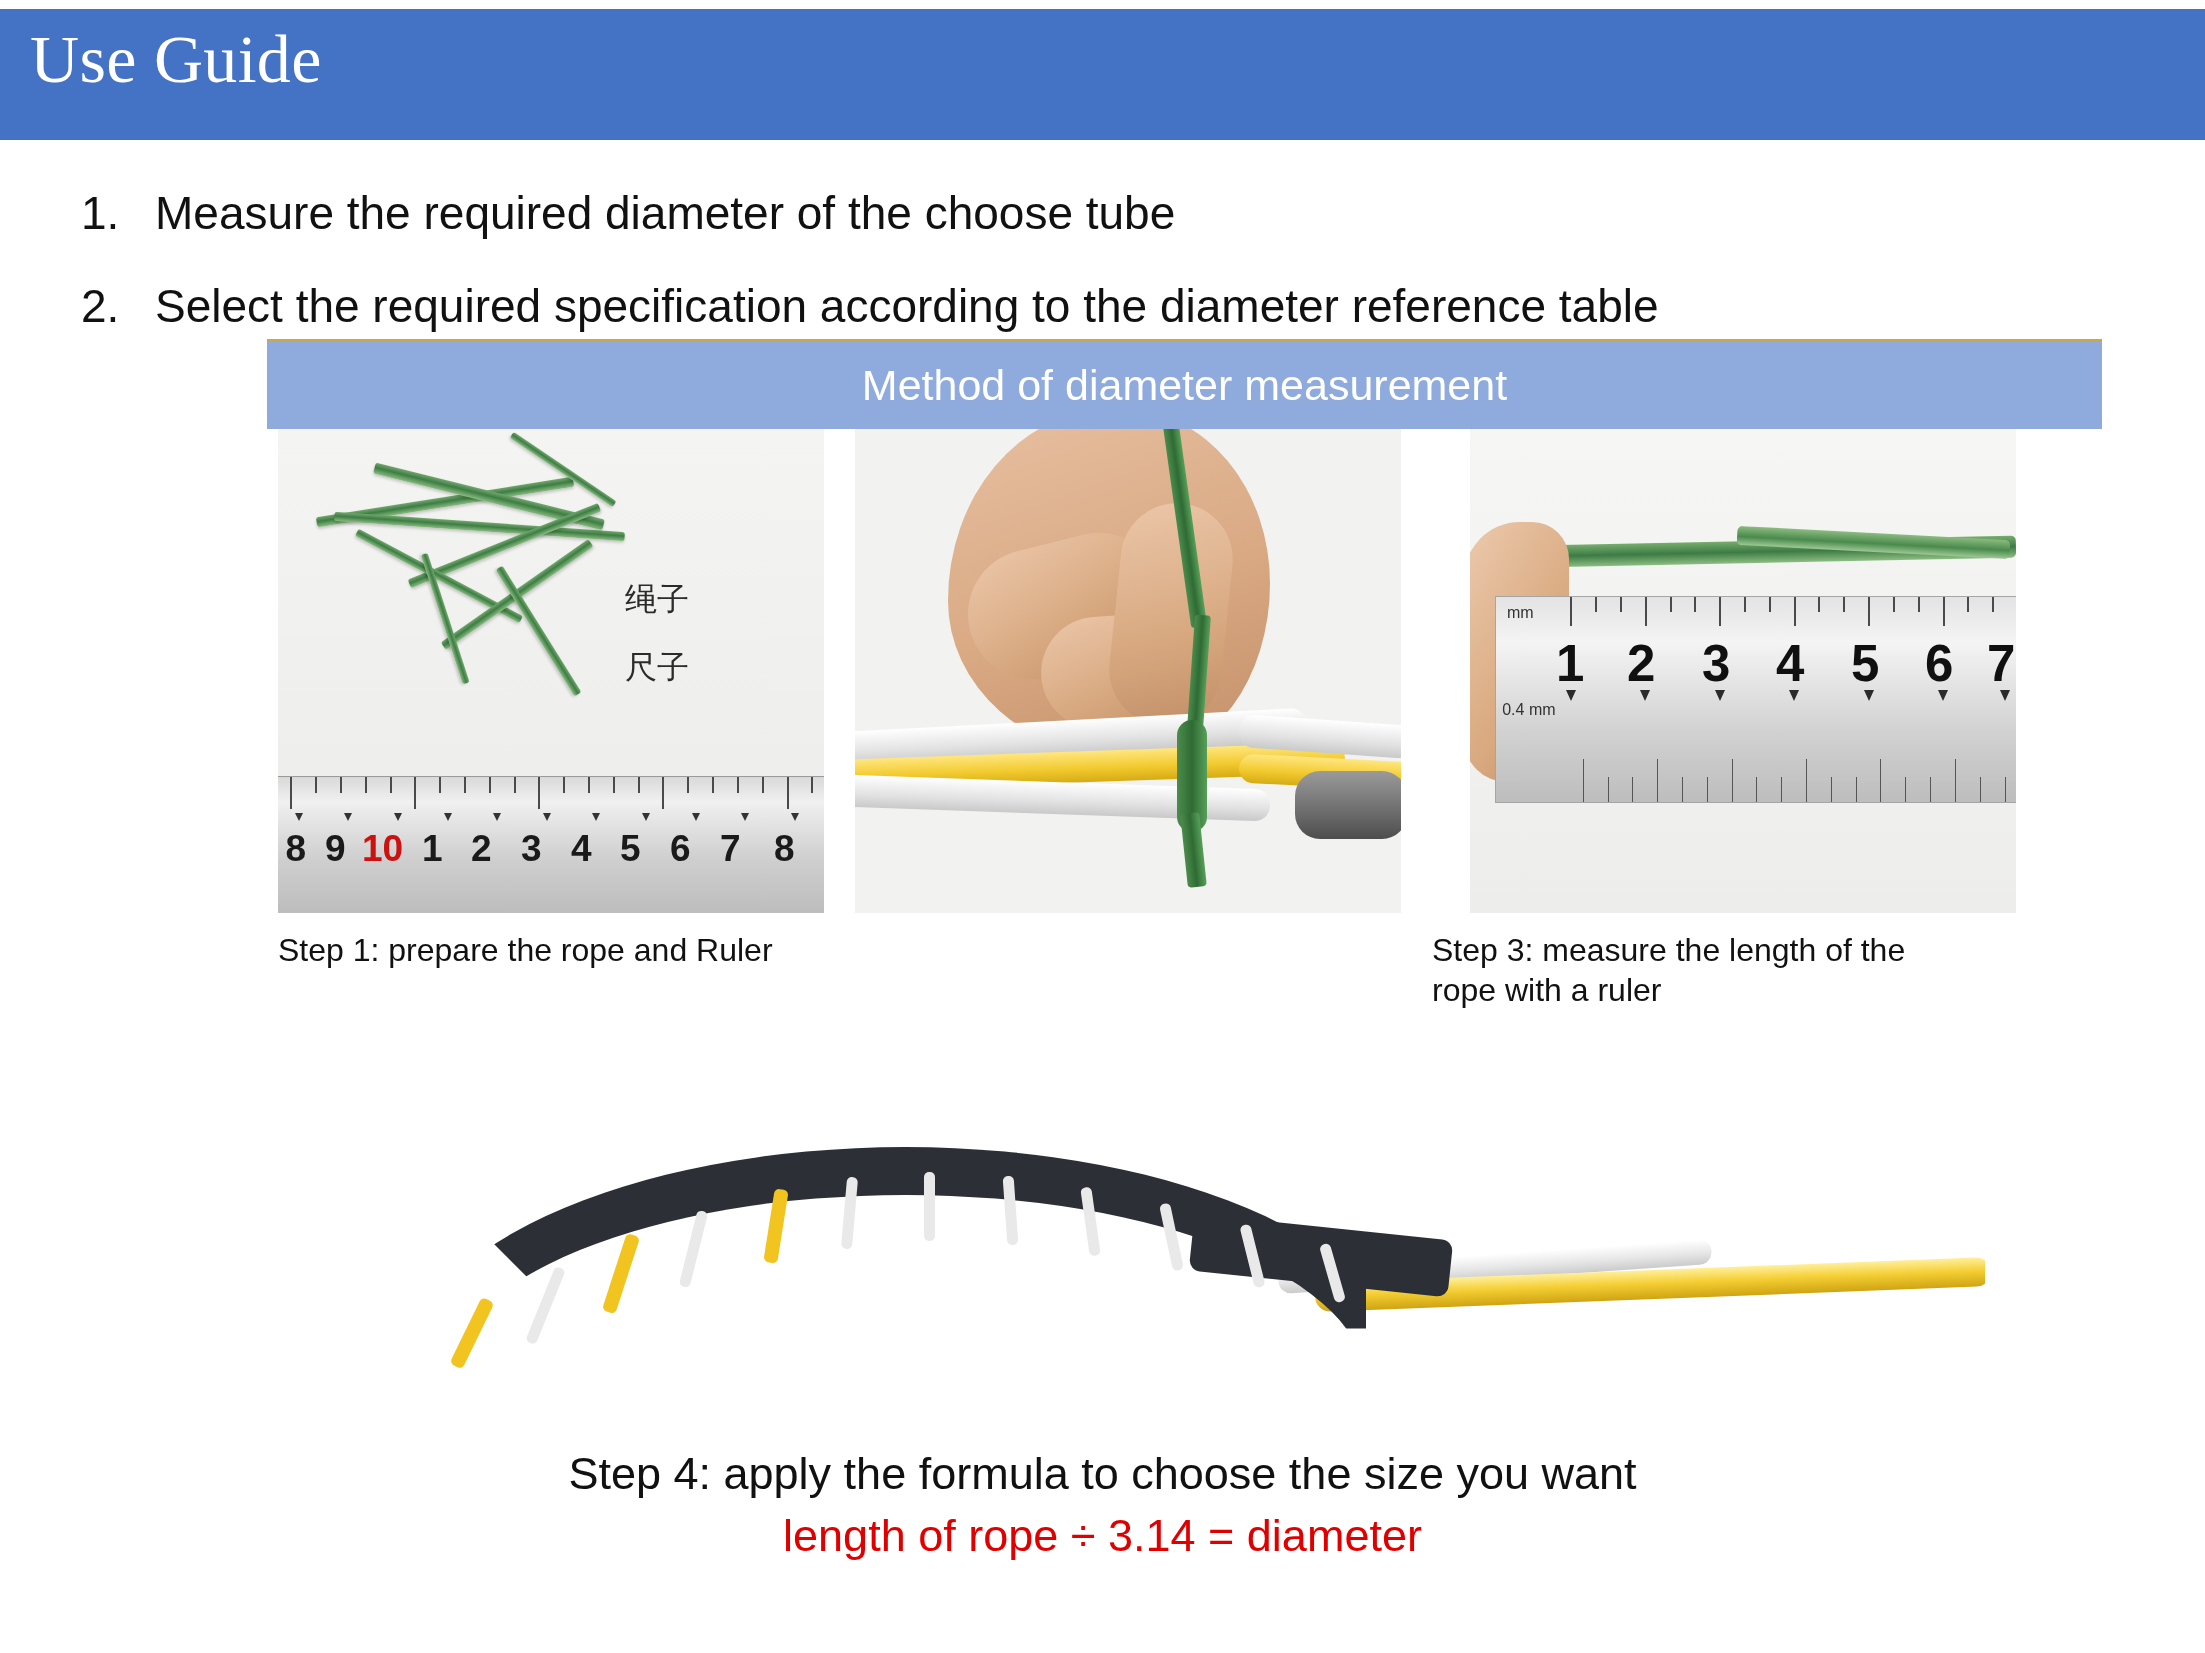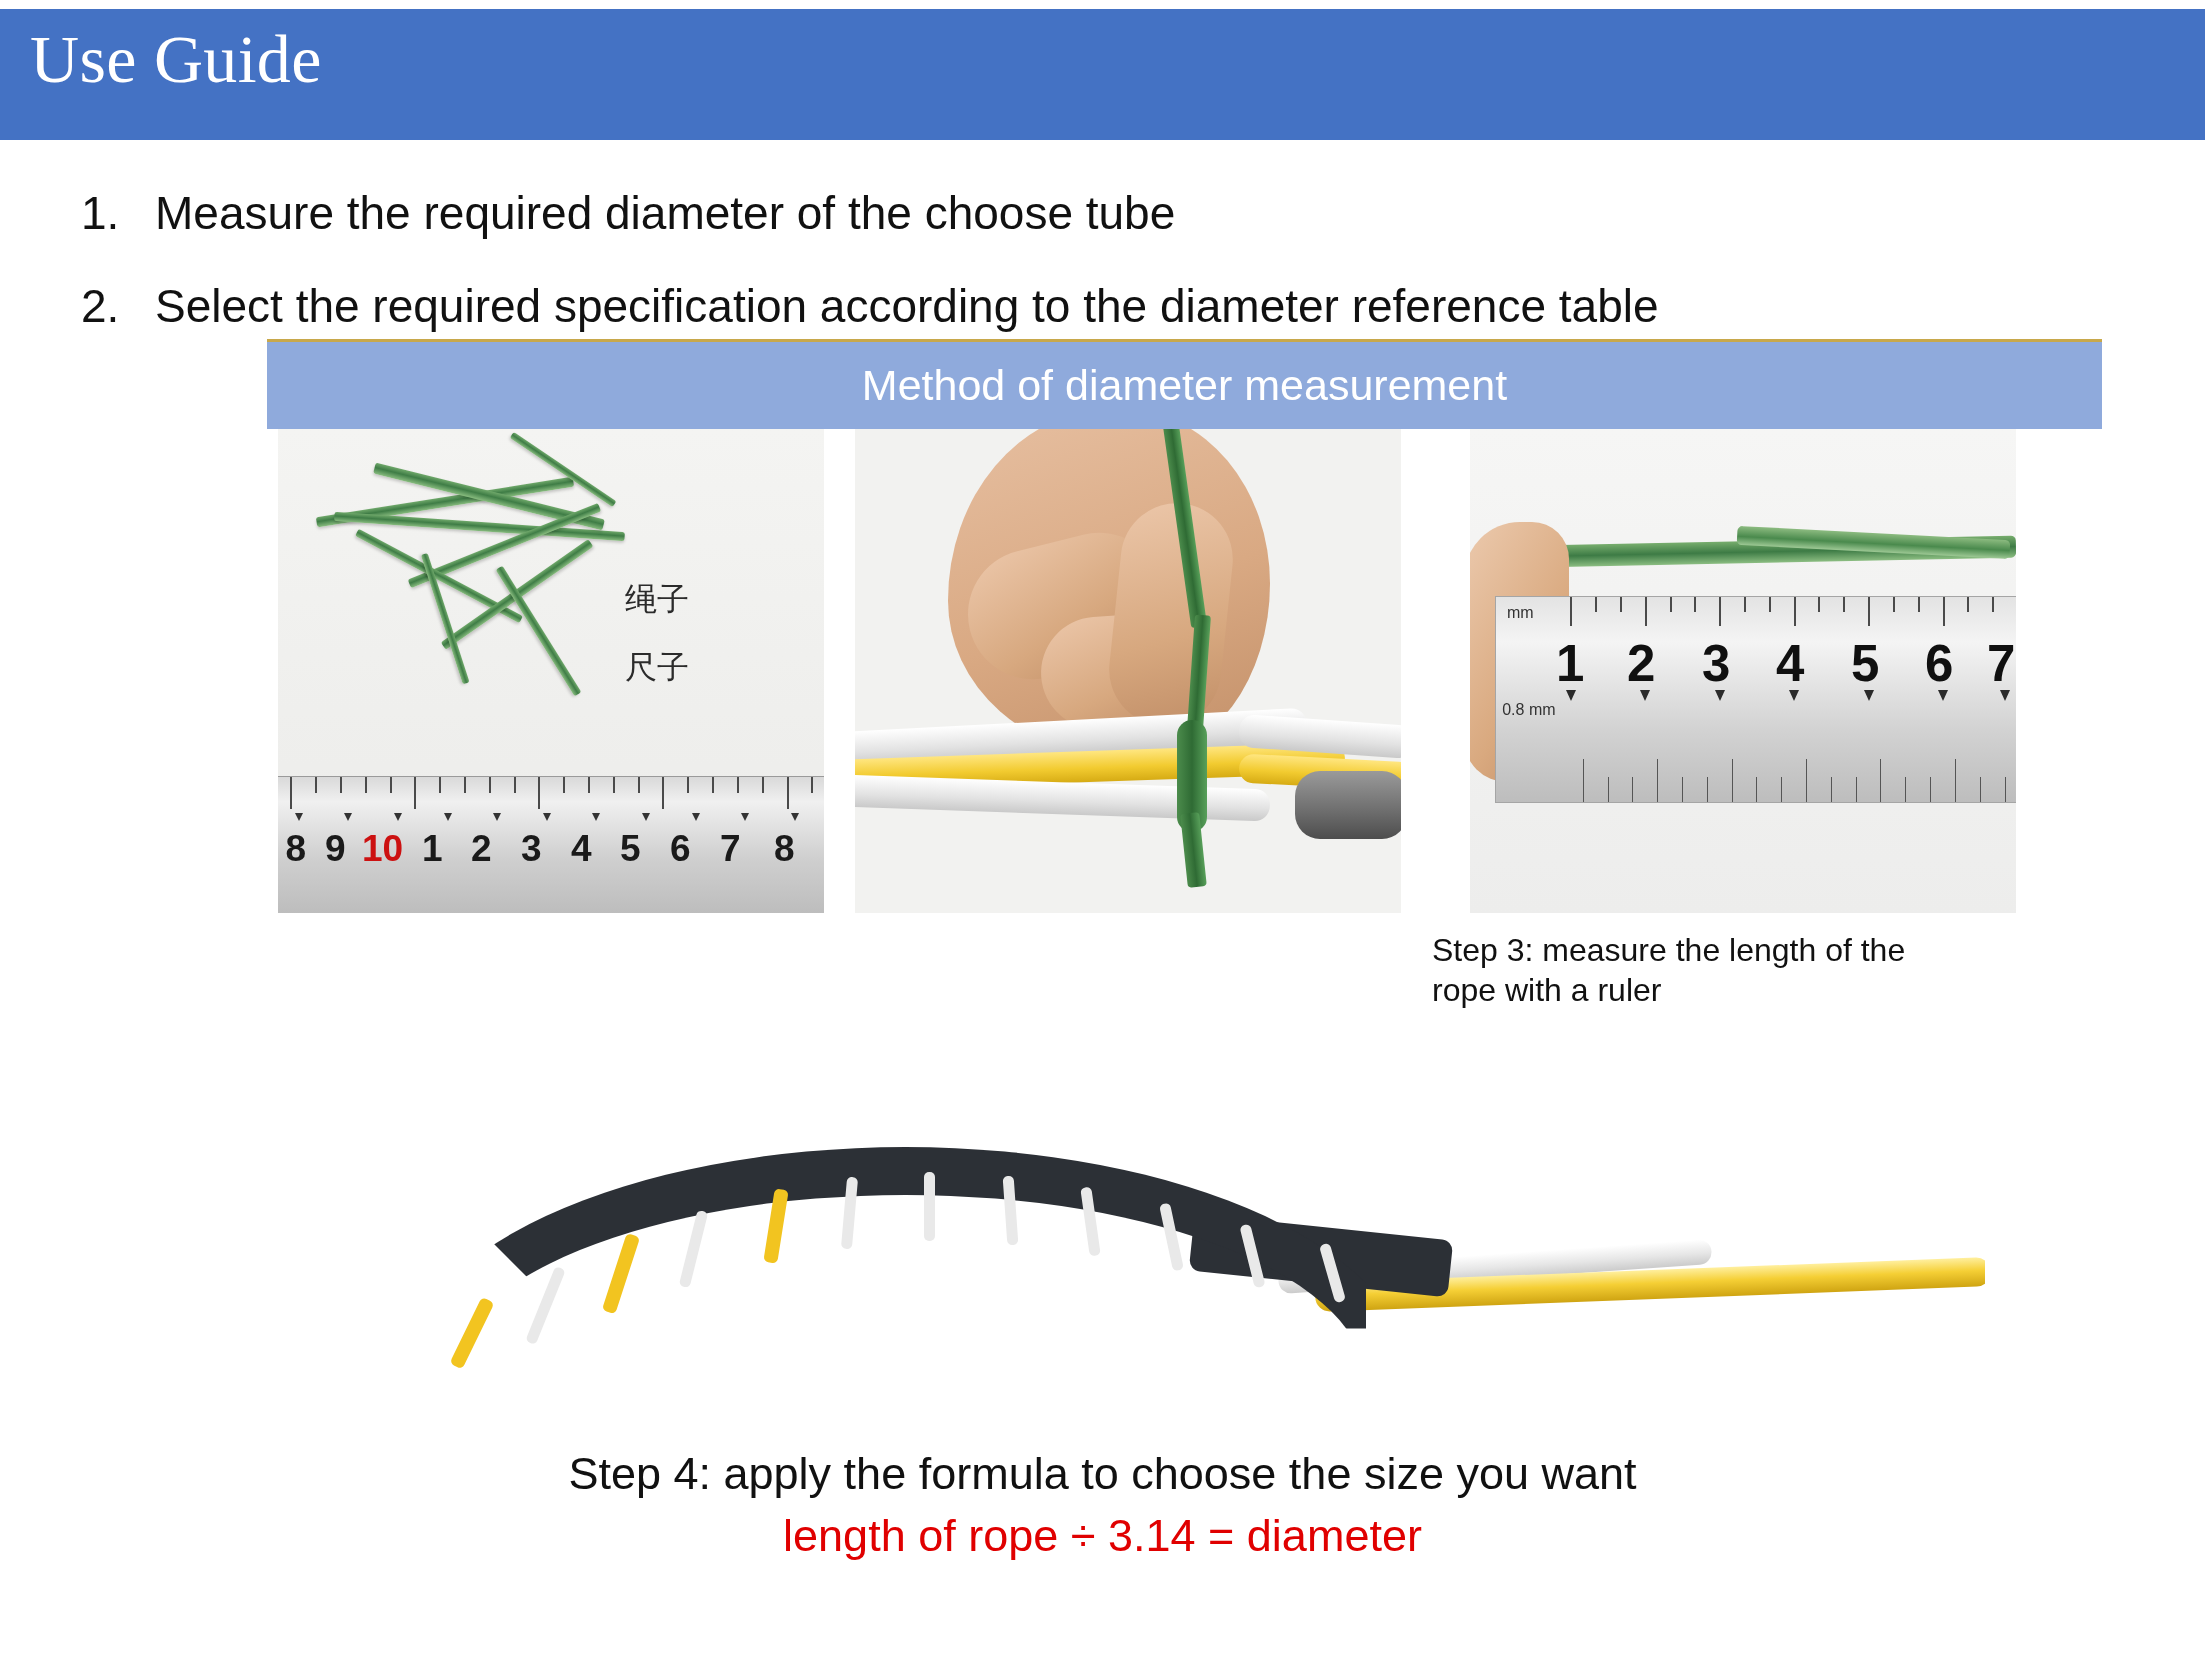--- a/index.html
+++ b/index.html
@@ -435,21 +435,21 @@
 
   <div class="photo photo-3">
     <div class="p3-bg"></div>
 
     <div class="rope3"></div>
     <div class="rope3b"></div>
     <div class="thumb3"></div>
 
     <div class="ruler3">
       <div class="mm-label" style="left:11px; top:7.4px;">mm</div>
-      <div class="mm-label" style="left:6.2px; top:104px;">0.8 mm</div>
+      <div class="mm-label" style="left:6.2px; top:104px;">0.4 mm</div>
 
       <div class="tick" style="left:74px; height:28.5px;"></div>
       <div class="tick" style="left:99px; height:15px;"></div>
       <div class="tick" style="left:124px; height:15px;"></div>
       <div class="tick" style="left:149px; height:28.5px;"></div>
       <div class="tick" style="left:174px; height:15px;"></div>
       <div class="tick" style="left:198px; height:15px;"></div>
       <div class="tick" style="left:223px; height:28.5px;"></div>
       <div class="tick" style="left:248px; height:15px;"></div>
       <div class="tick" style="left:273px; height:15px;"></div>
@@ -495,20 +495,21 @@
       <div class="num" style="left:206px;">3</div>
       <div class="num" style="left:280px;">4</div>
       <div class="num" style="left:355px;">5</div>
       <div class="num" style="left:429px;">6</div>
       <div class="num" style="left:491px;">7</div>
     </div>
   </div>
 </div>
 
 <div class="captions">
+  <div class="caption cap-1">Step 1: prepare the rope and Ruler</div>
   <div class="caption cap-3">Step 3: measure the length of the rope with a ruler</div>
 </div>
 
 <div class="hero-photo">
   <div class="hero-cable-white"></div>
   <div class="hero-cable-yellow"></div>
   <div class="hero-tail"></div>
   <div class="hero-wrap"></div>
 
   <div class="coil coil-y" style="left:68px;  top:186px; height:74px; transform:rotate(26deg);"></div>

